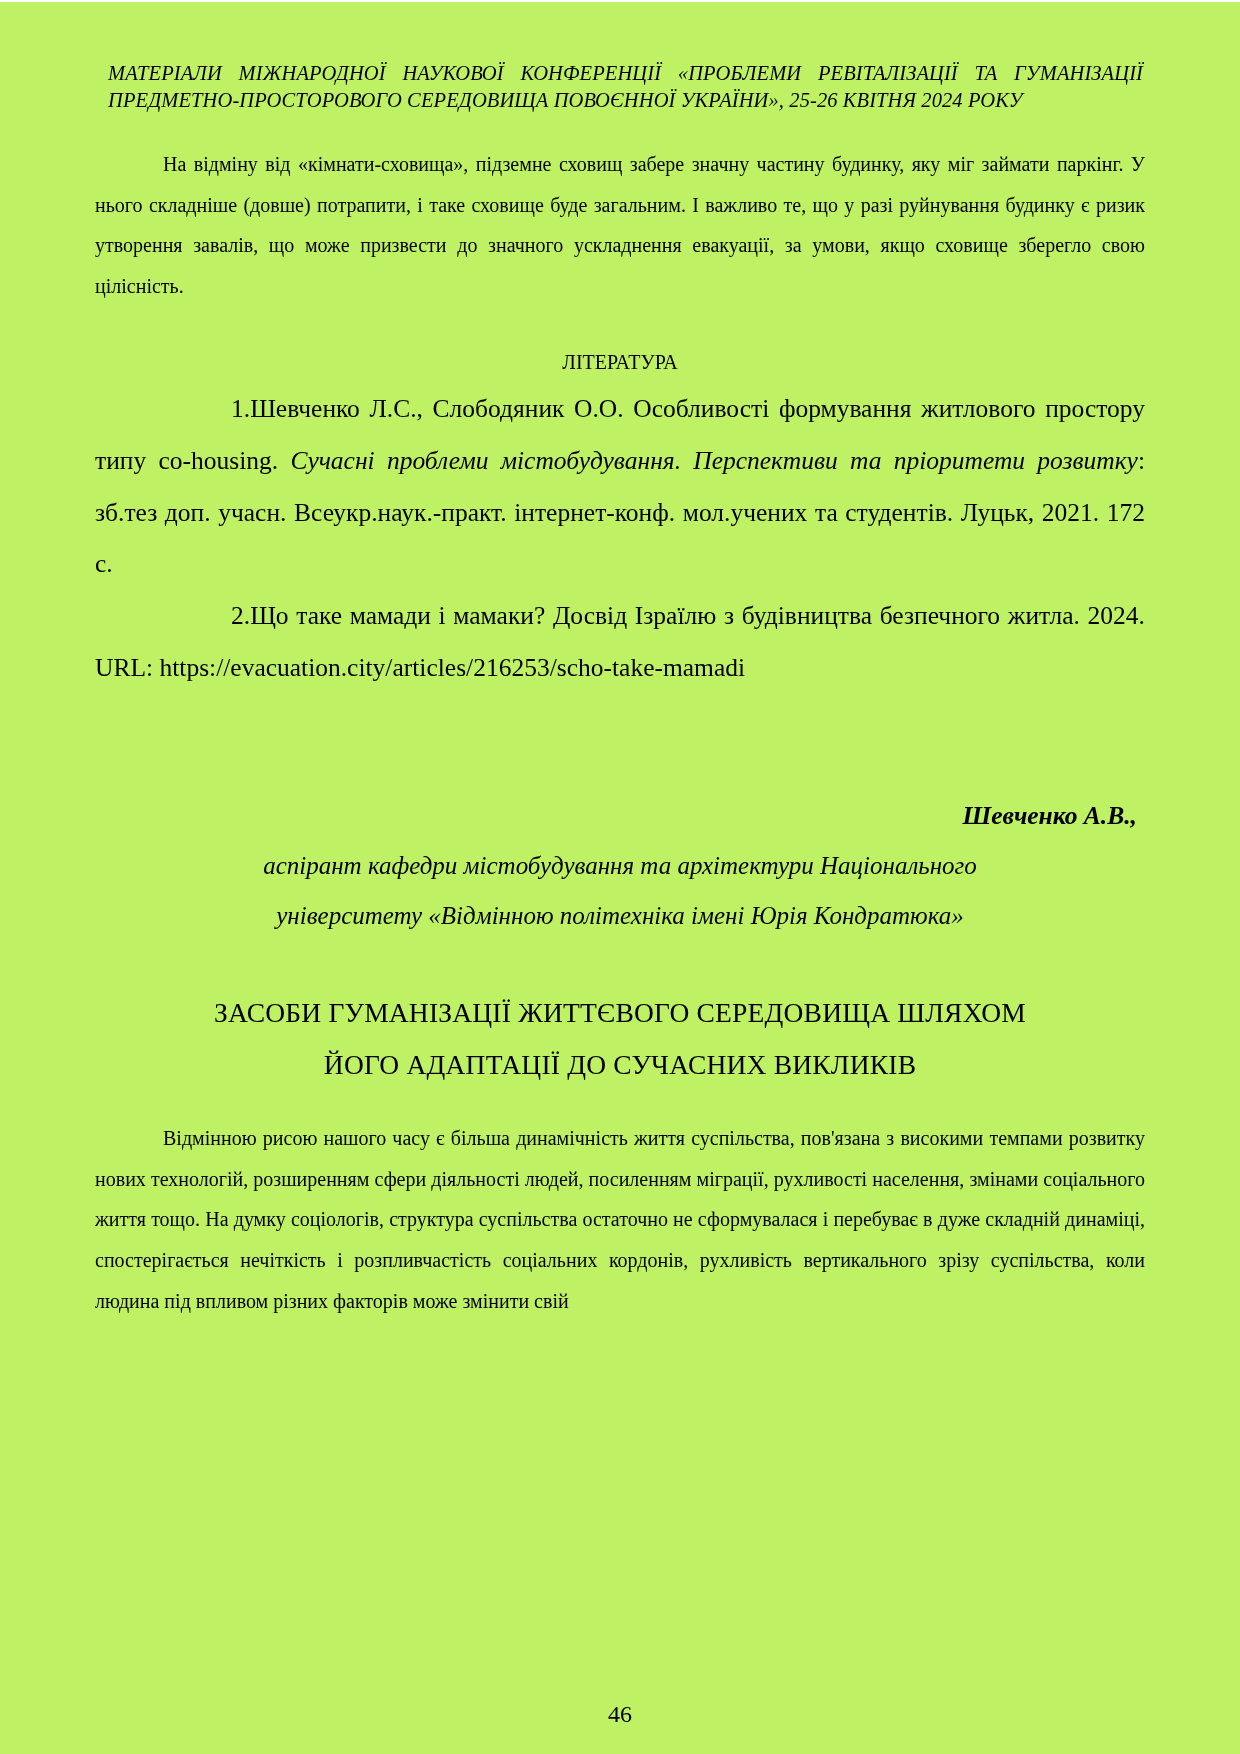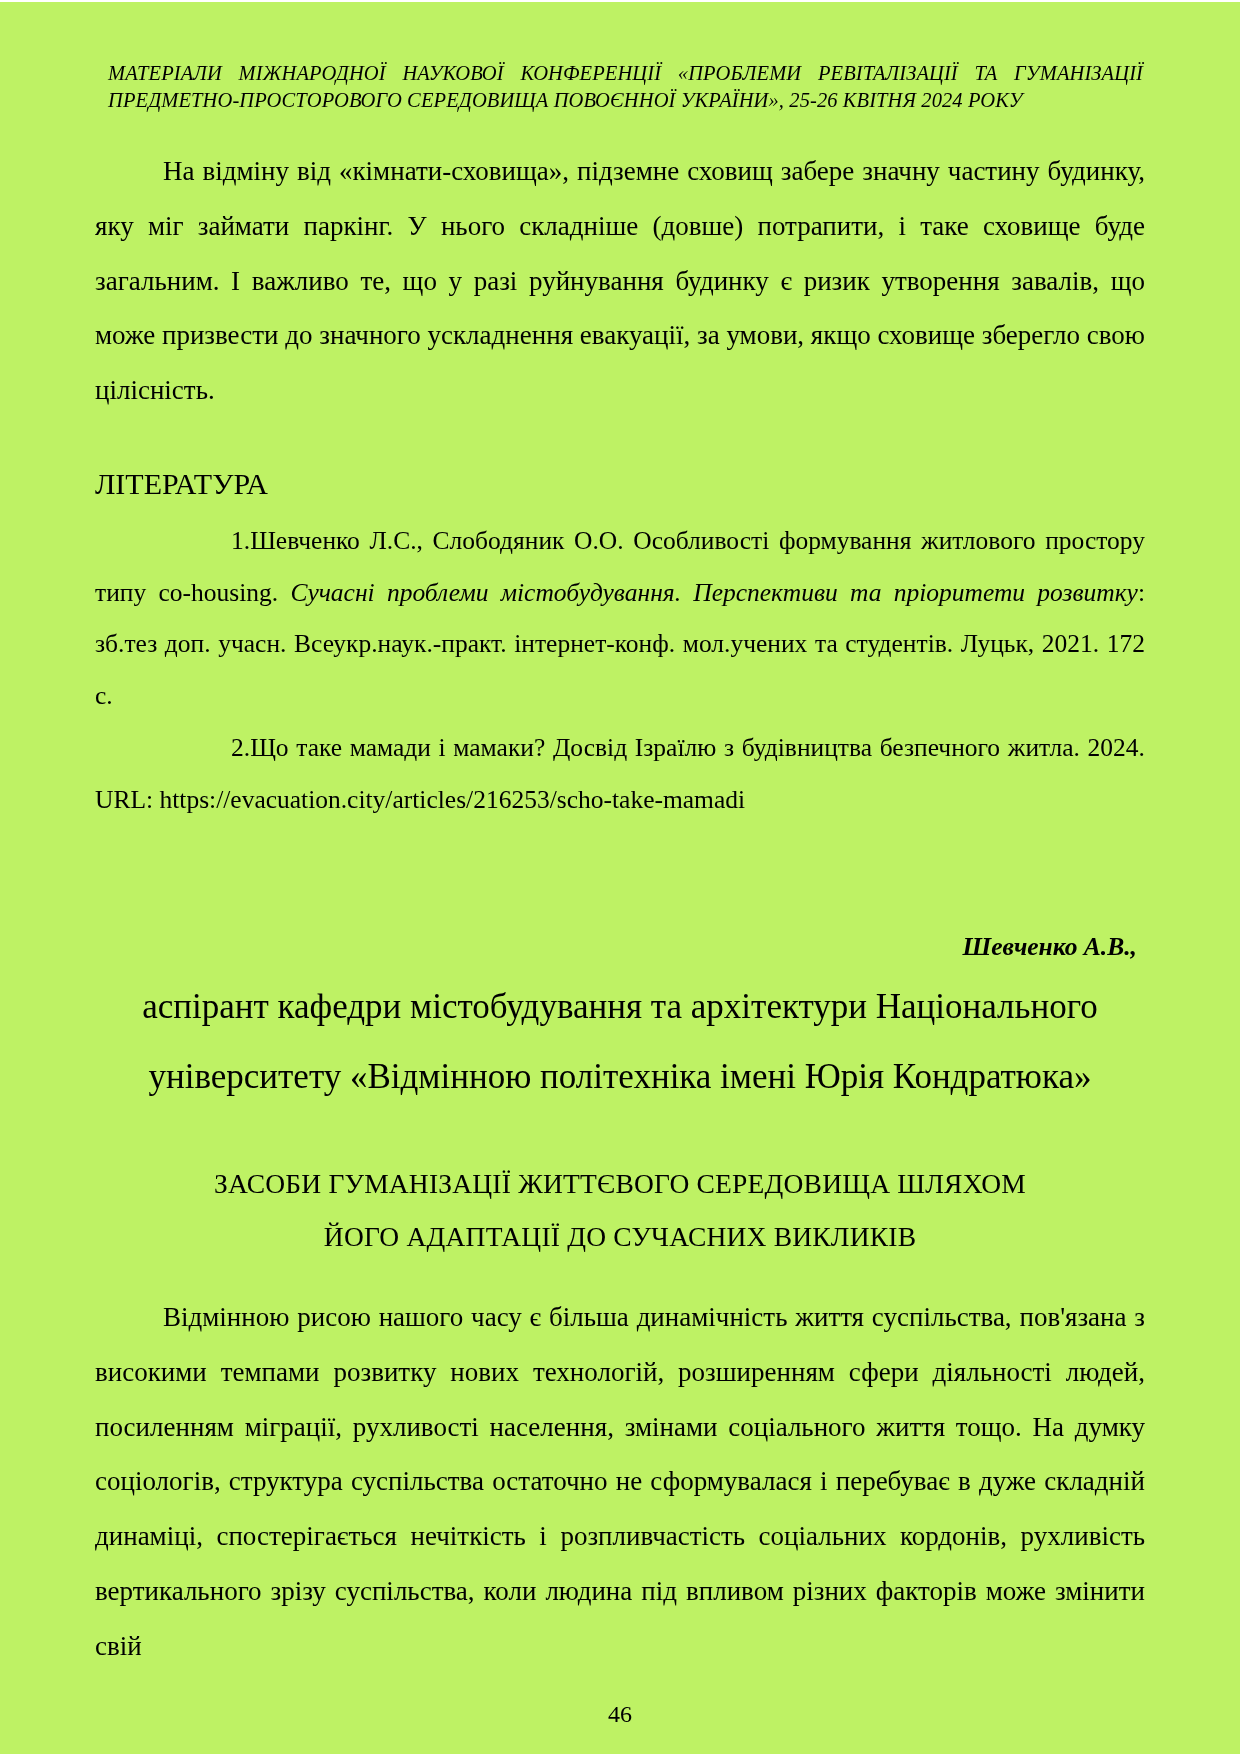--- a/index.html
+++ b/index.html
@@ -33,31 +33,32 @@
     letter-spacing: 0.1px;
     margin: 0 0 0 13px;
     padding-right: 2px;
     white-space: pre-wrap;
   }
 
   .spacer-after-header { height: 30px; }
 
   
   .body-par {
-    font-size: 27px;
+    font-size: 20px;
     line-height: 2.03;
     text-align: justify;
     text-indent: 68px;
     margin: 0;
     hyphens: none;
   }
 
   
   .lit-heading {
-    font-size: 30px;
+    text-align: center;
+    font-size: 20px;
     line-height: 2.03;
     margin: 0;
     padding-top: 36px;
   }
 
   .ref-par {
     font-size: 25.5px;
     line-height: 2.03;
     text-align: justify;
     margin: 0;
@@ -75,21 +76,22 @@
     text-align: right;
     font-style: italic;
     font-weight: bold;
     font-size: 25.5px;
     line-height: 2.0;
     margin: 0;
     padding-right: 8px;
   }
   .author-affil {
     text-align: center;
-    font-size: 35px;
+    font-style: italic;
+    font-size: 25px;
     line-height: 2.0;
     margin: 0;
   }
 
   
   .article-title {
     text-align: center;
     font-weight: normal;
     font-size: 27.5px;
     line-height: 1.92;

